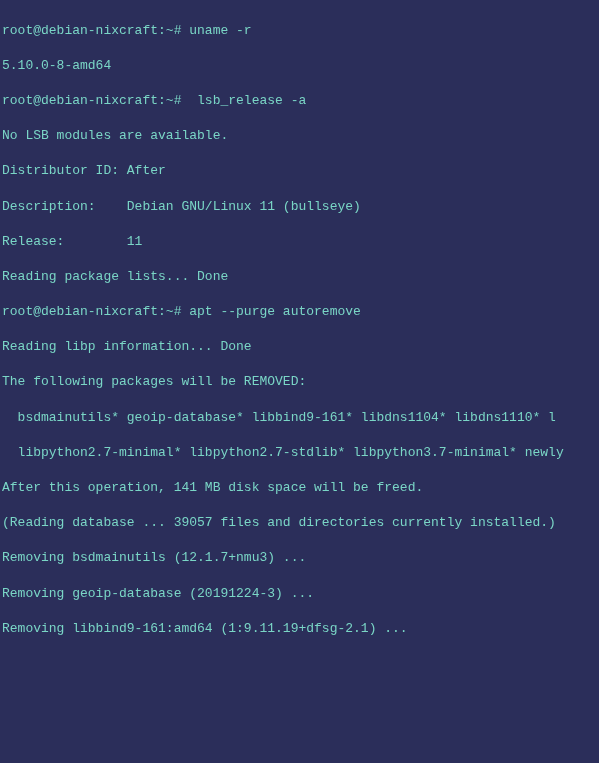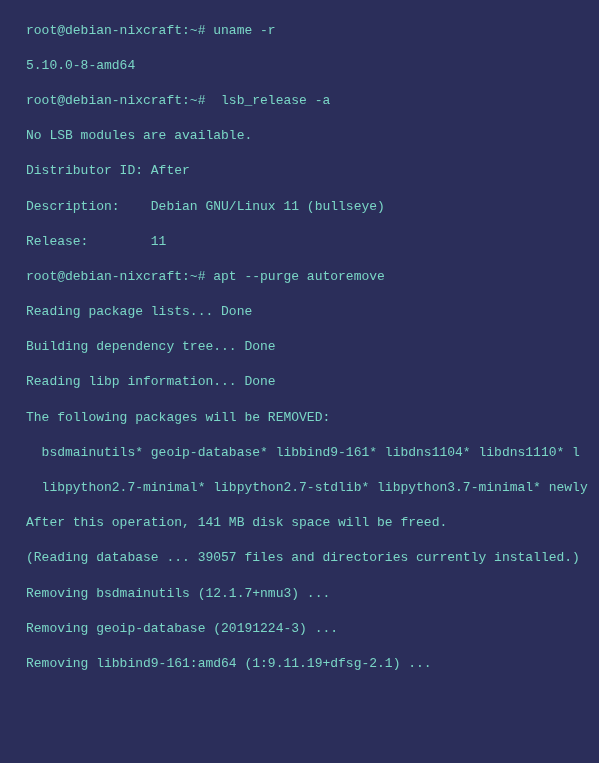--- a/index.html
+++ b/index.html
@@ -13,37 +13,36 @@
     font-size: 13px;
     line-height: 17.6px;
     color: #7ad6c6;
   }
   .terminal {
     position: relative;
     padding: 4px 0 0 2px;
     white-space: pre;
     letter-spacing: 0px;
   }
-  .line { display: block; margin-left: 24px; }
+  .line { display: block; }
   .prompt { color: #7ad6c6; }
 </style>
 </head>
 <body>
 
 <div class="terminal">
 <span class="line"><span class="prompt" id="p1">root@debian-nixcraft:~#</span> <span>uname -r</span></span>
 <span class="line">5.10.0-8-amd64</span>
 <span class="line"><span class="prompt" id="p2">root@debian-nixcraft:~#</span> <span> lsb_release -a</span></span>
 <span class="line">No LSB modules are available.</span>
 <span class="line">Distributor ID: After</span>
 <span class="line">Description:    Debian GNU/Linux 11 (bullseye)</span>
 <span class="line">Release:        11</span>
+<span class="line">Reading package lists... Done</span>
 <span class="line"><span class="prompt" id="p3">root@debian-nixcraft:~#</span> <span>apt --purge autoremove</span></span>
-<span class="line">Reading package lists... Done</span>
-<span class="line">Building dependency tree... Done</span>
 <span class="line">Reading libp information... Done</span>
 <span class="line">The following packages will be REMOVED:</span>
 <span class="line">  bsdmainutils* geoip-database* libbind9-161* libdns1104* libdns1110* l</span>
 <span class="line">  libpython2.7-minimal* libpython2.7-stdlib* libpython3.7-minimal* newly</span>
 <span class="line">After this operation, 141 MB disk space will be freed.</span>
 <span class="line">(Reading database ... 39057 files and directories currently installed.)</span>
 <span class="line">Removing bsdmainutils (12.1.7+nmu3) ...</span>
 <span class="line">Removing geoip-database (20191224-3) ...</span>
 <span class="line">Removing libbind9-161:amd64 (1:9.11.19+dfsg-2.1) ...</span>
 

